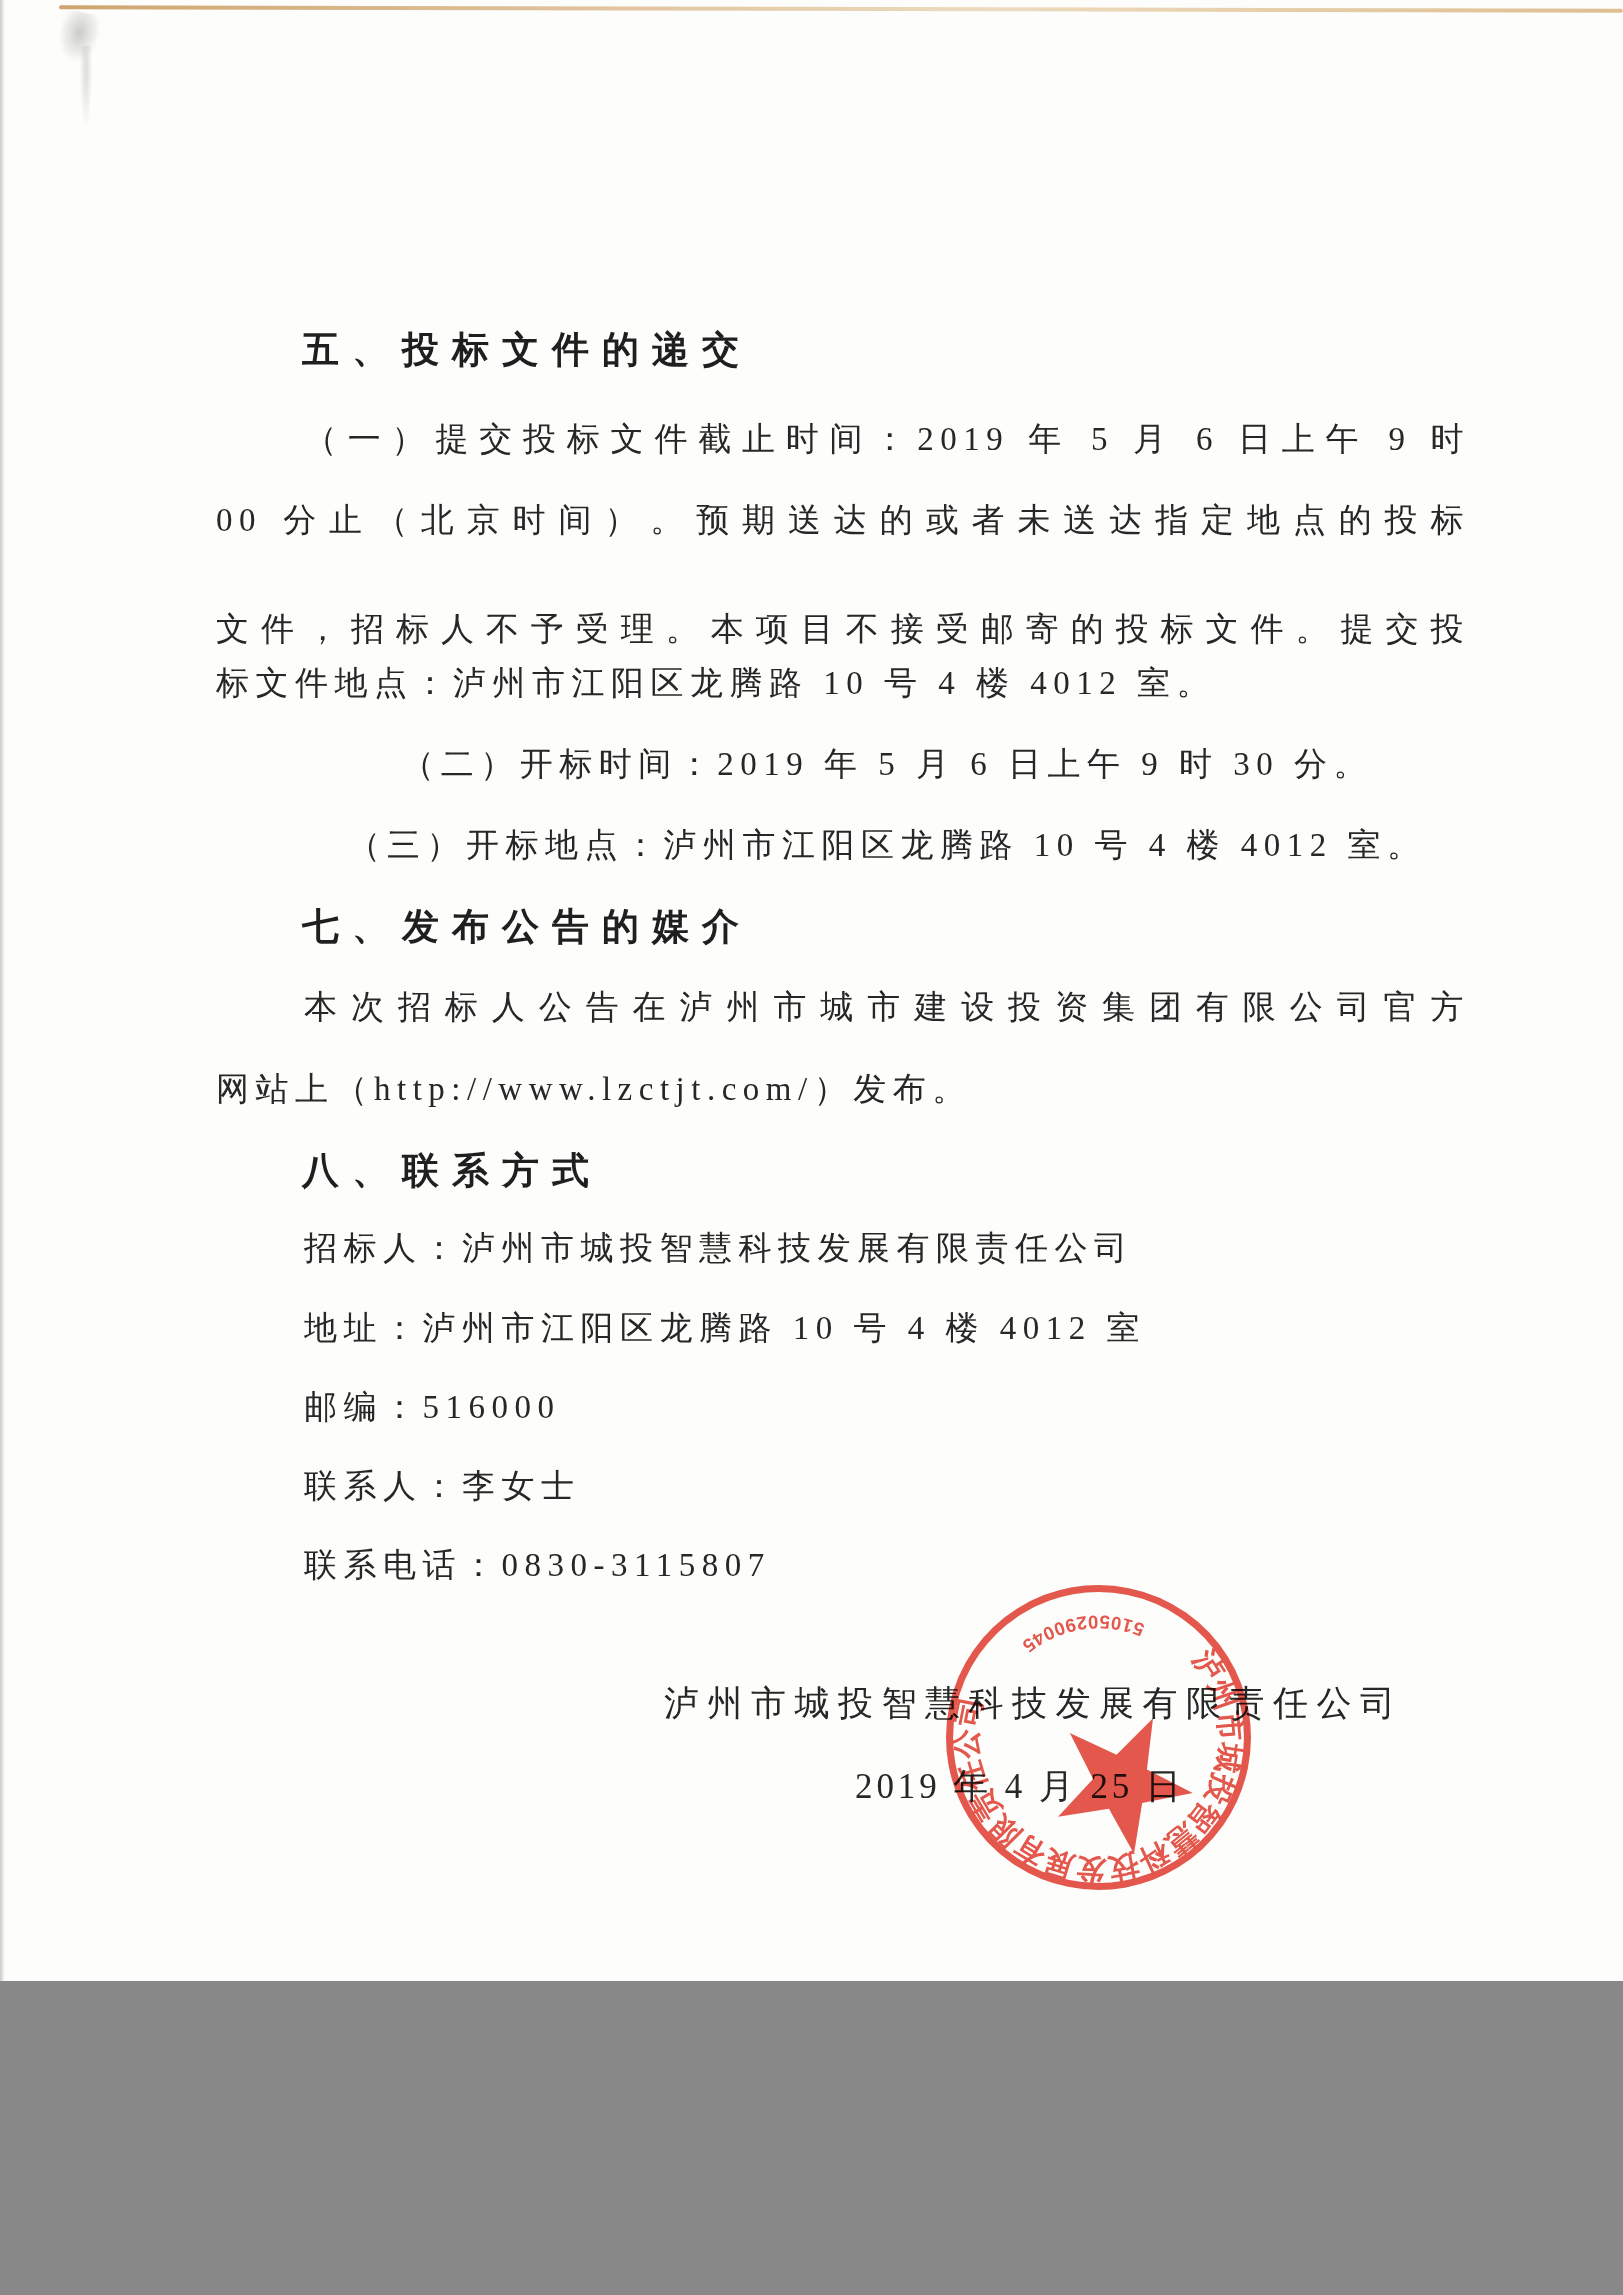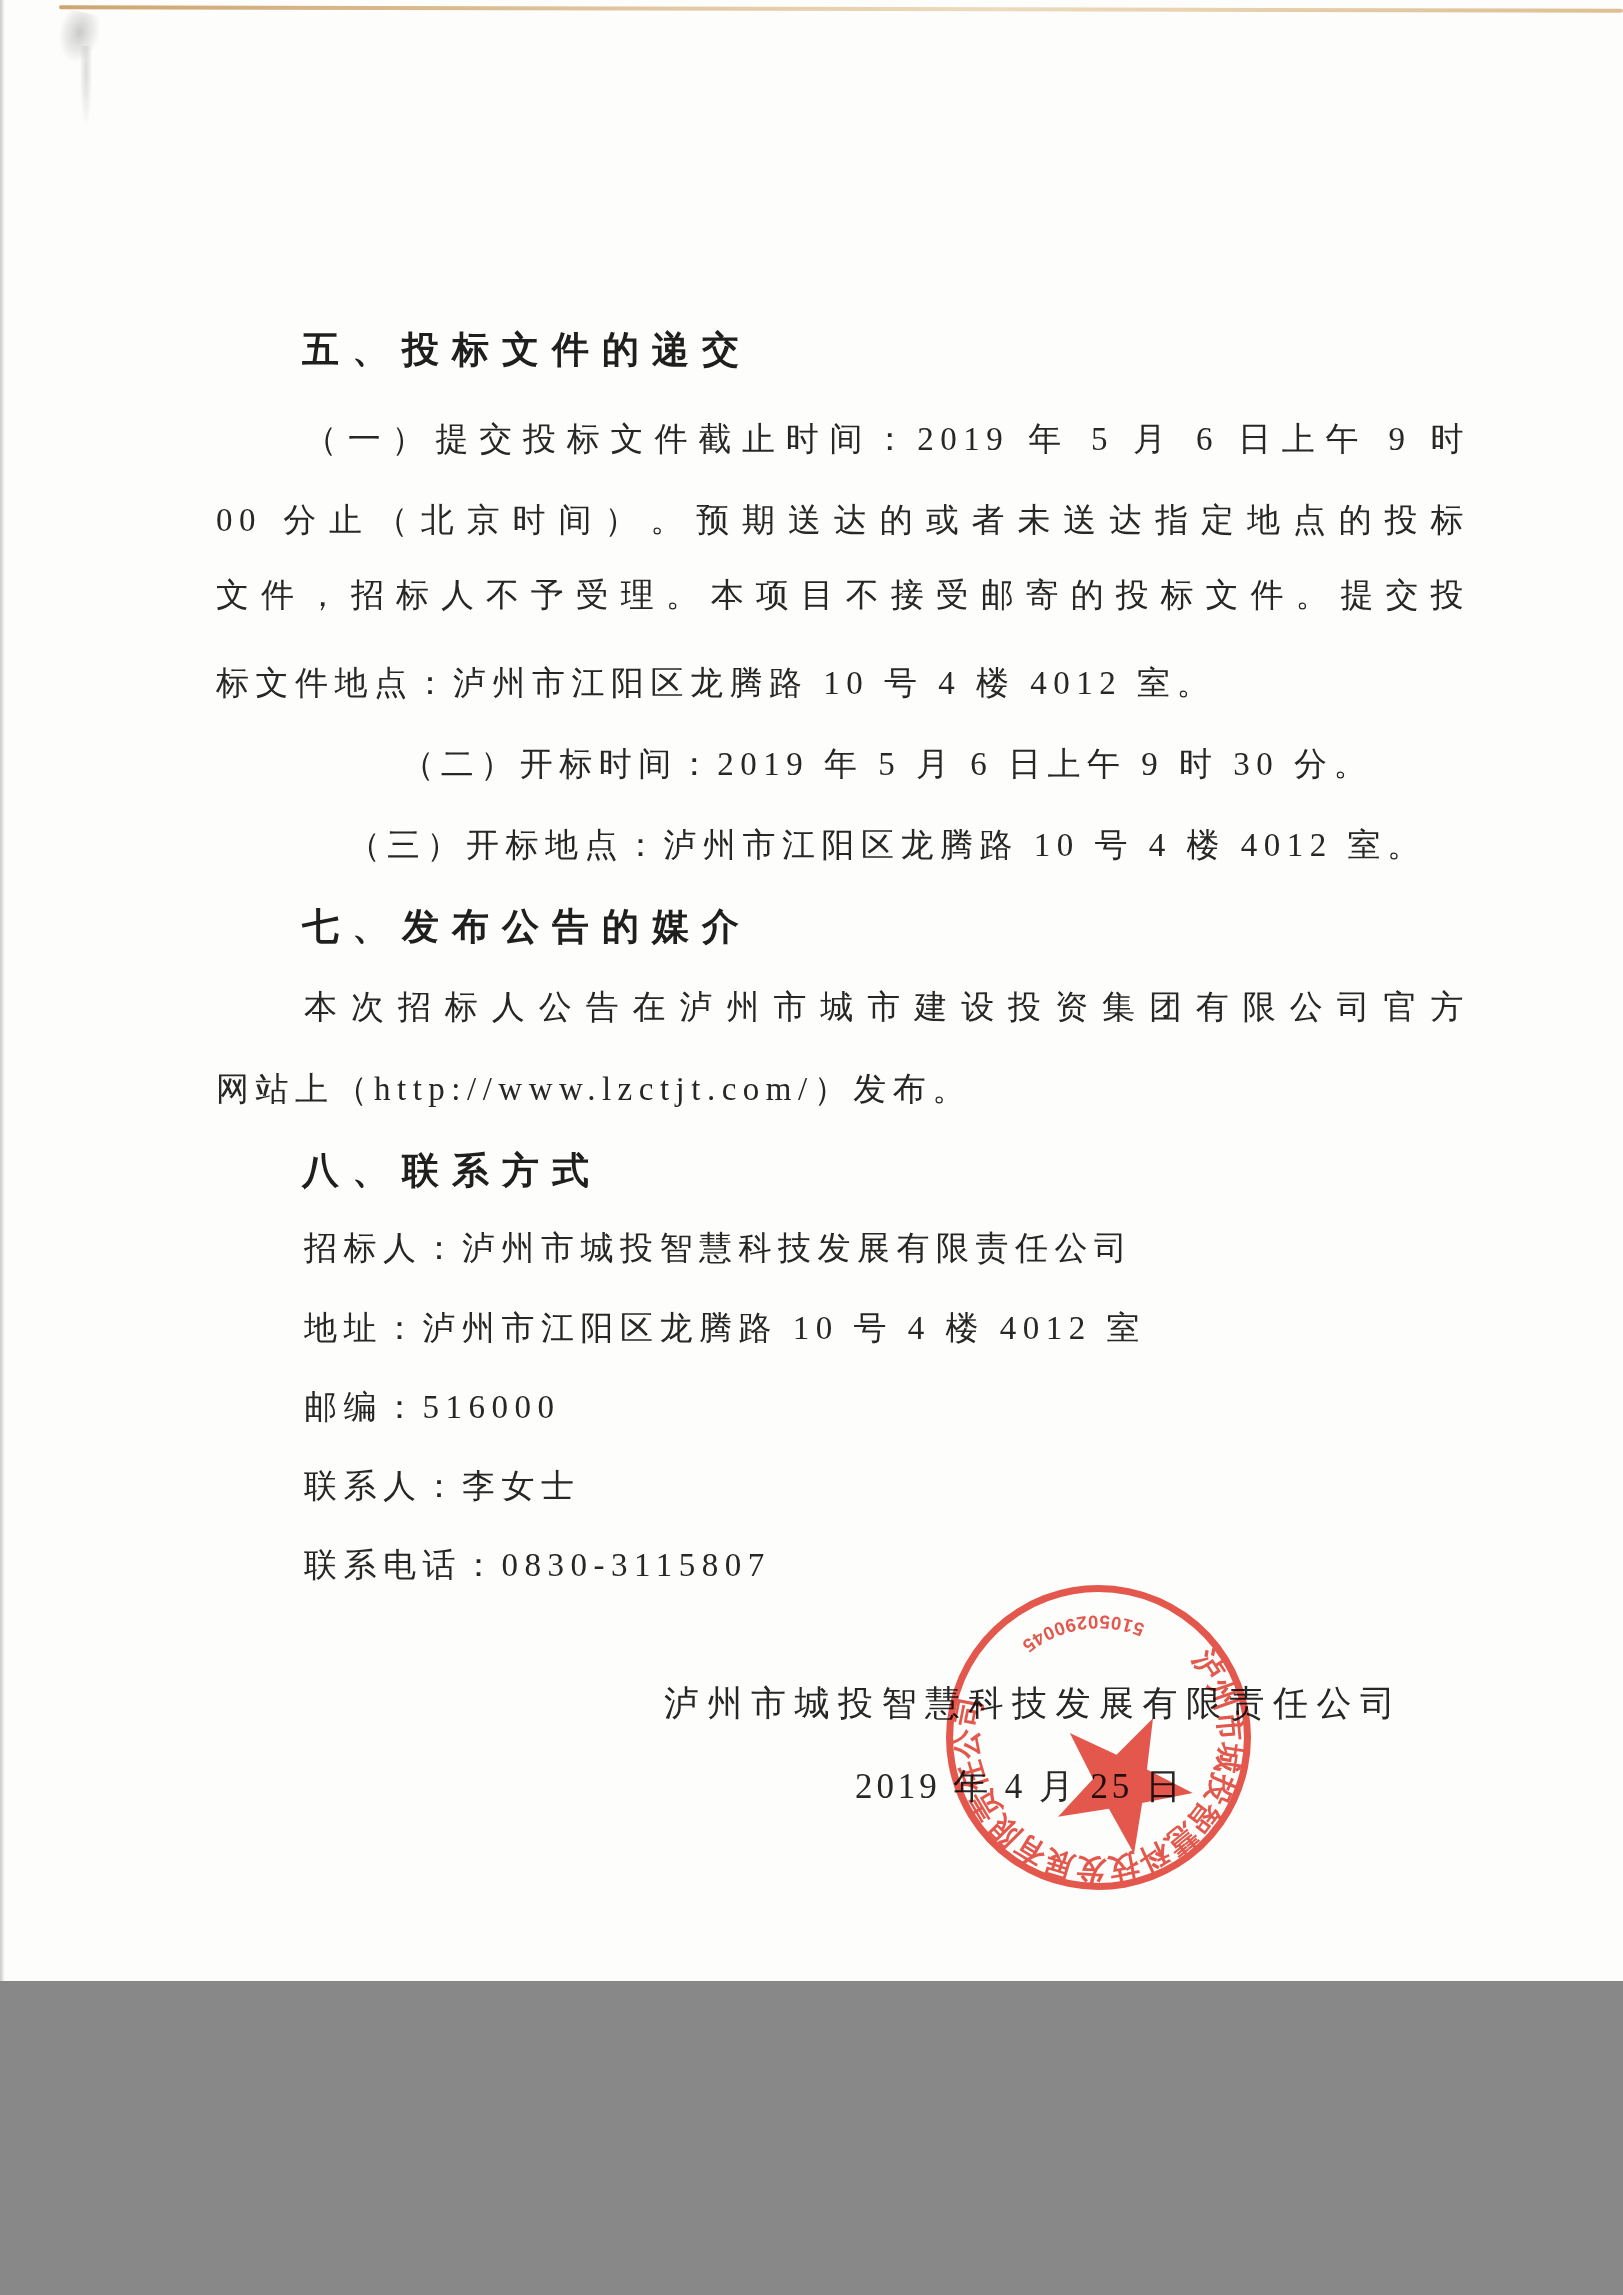--- a/index.html
+++ b/index.html
@@ -88,21 +88,21 @@
 <div class="page">
 
   <div class="edge-top"></div>
   <div class="edge-left"></div>
   <div class="smudge1"></div>
   <div class="smudge2"></div>
 
   <h2 class="line heading" style="top:326px">五、投标文件的递交</h2>
   <div class="line fill indent" style="top:416px">（一）提交投标文件截止时间：2019 年 5 月 6 日上午 9 时</div>
   <div class="line fill" style="top:497px">00 分止（北京时间）。预期送达的或者未送达指定地点的投标</div>
-  <div class="line fill" style="top:572px">文件，招标人不予受理。本项目不接受邮寄的投标文件。提交投</div>
+  <div class="line fill" style="top:606px">文件，招标人不予受理。本项目不接受邮寄的投标文件。提交投</div>
   <div class="line" style="top:660px">标文件地点：泸州市江阳区龙腾路 10 号 4 楼 4012 室。</div>
   <div class="line indent" style="top:741px">（二）开标时间：2019 年 5 月 6 日上午 9 时 30 分。</div>
   <div class="line indent" style="top:822px">（三）开标地点：泸州市江阳区龙腾路 10 号 4 楼 4012 室。</div>
 
   <h2 class="line heading" style="top:903px">七、发布公告的媒介</h2>
   <div class="line" style="top:1066px">网站上（http://www.lzctjt.com/）发布。</div>
   <div class="line fill indent" style="top:984px">本次招标人公告在泸州市城市建设投资集团有限公司官方</div>
 
   <h2 class="line heading" style="top:1147px">八、联系方式</h2>
   <div class="line contact" style="top:1225px">招标人：泸州市城投智慧科技发展有限责任公司</div>

